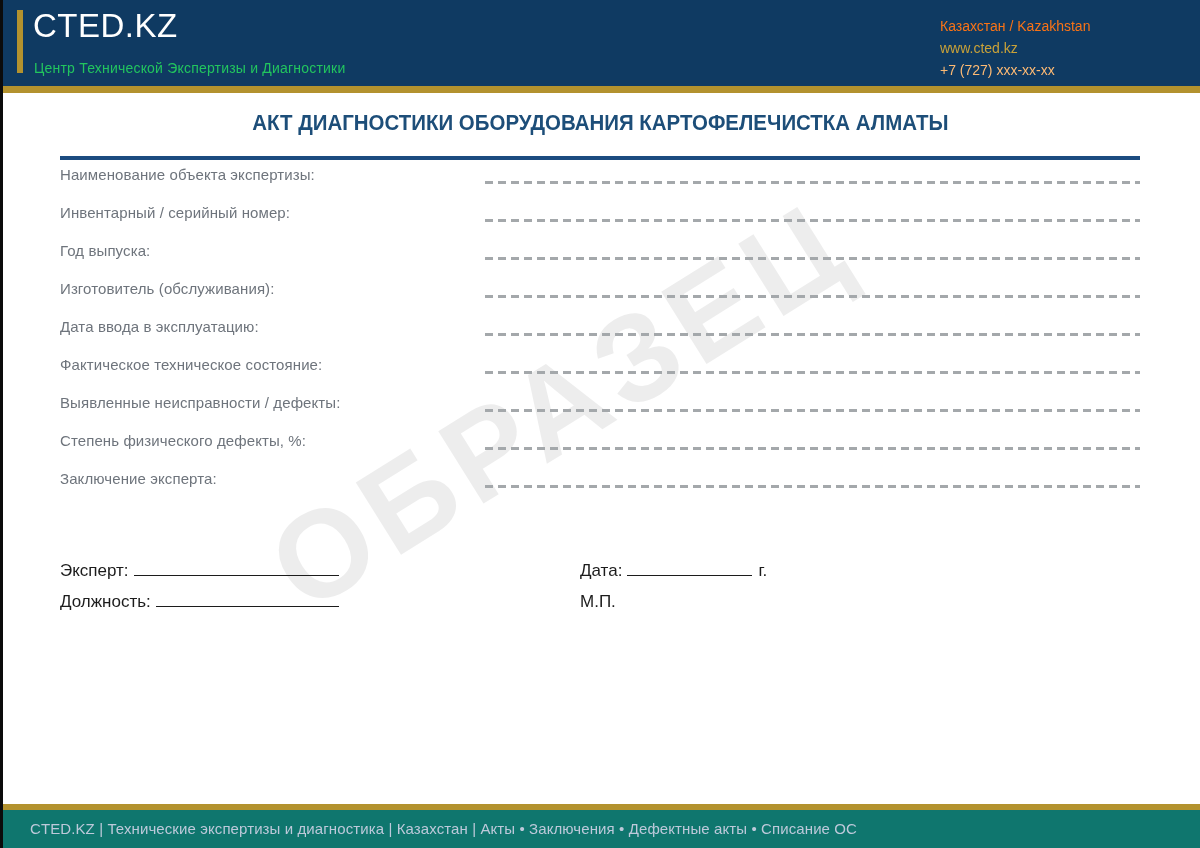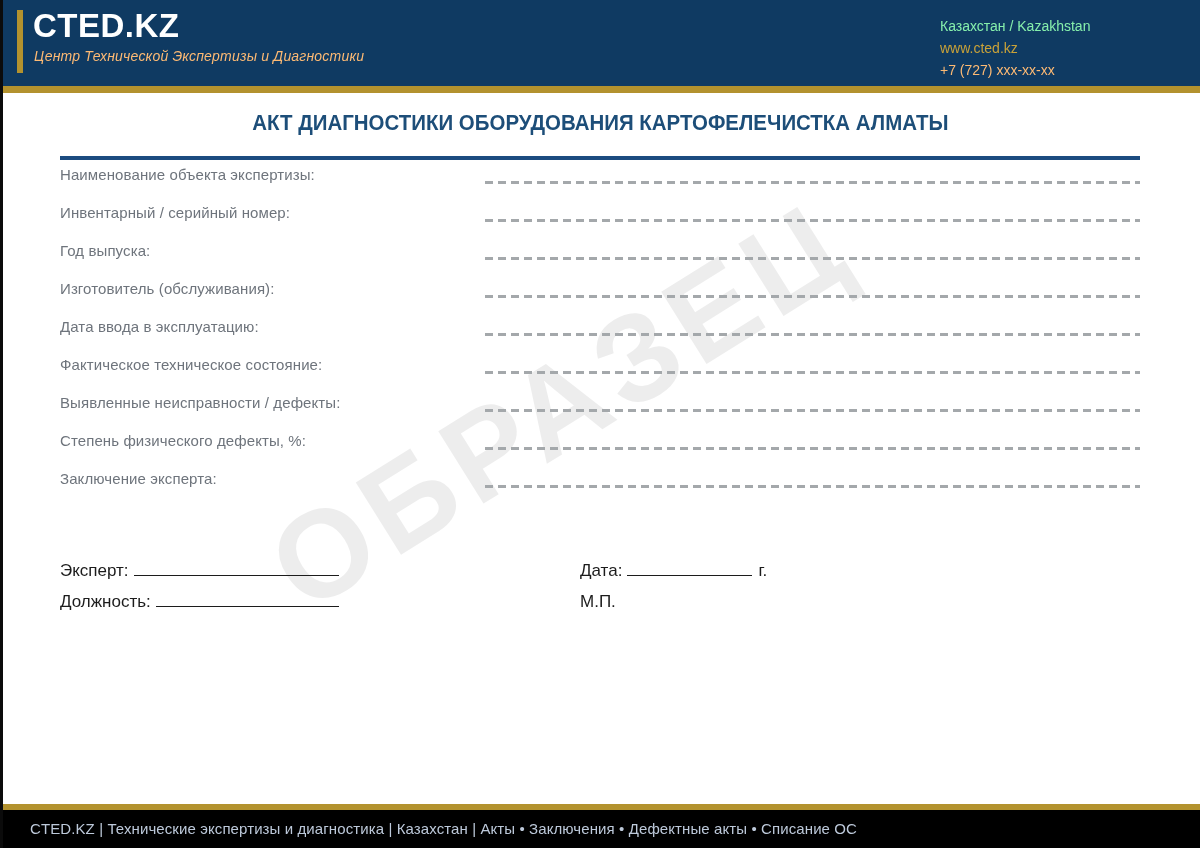--- a/index.html
+++ b/index.html
@@ -11,24 +11,24 @@
   }
   .edge-left { position:absolute; left:0; top:0; width:3px; height:100%; background:#0b0b0b; z-index:50; }
 
   
   .header {
     position:absolute; left:0; top:0; width:1200px; height:93px;
     background:#0f3a62; border-bottom:0;
   }
   .header-goldline { position:absolute; left:0; top:86px; width:1200px; height:7px; background:#b3922e; }
   .accent-bar { position:absolute; left:17px; top:10px; width:6px; height:63px; background:#b3922e; }
-  .logo { position:absolute; left:33px; top:6px; font-size:33px; font-weight:700; color:#ffffff; letter-spacing:0.5px; line-height:40px; }
-  .subtitle { position:absolute; left:34px; top:48px; font-size:14px; color:#fdba74; letter-spacing:0.2px;font-style:italic; }
+  .logo { position:absolute; left:33px; top:6px; font-size:33px; font-weight:400; color:#ffffff; letter-spacing:0.5px; line-height:40px; }
+  .subtitle { position:absolute; left:34px; top:60px; font-size:14px; color:#22c55e; letter-spacing:0.2px; }
   .contacts { position:absolute; left:940px; top:15px; font-size:14px; line-height:22px; }
-  .contacts .country { color:#86efac;text-align:center; }
+  .contacts .country { color:#f97316;text-align:center; }
   .contacts .website { color:#c9a238; cursor:pointer; }
   .contacts .phone { color:#fdba74; }
 
   
   .doc-title {
     position:absolute; left:0; top:107px; width:1200px;
     text-align:center; font-size:22px; font-weight:700; color:#1d4e79;
     line-height:32px; white-space:nowrap;
   }
   .doc-title .squeeze { display:inline-block; transform:scaleX(0.93); transform-origin:50% 50%; }
@@ -60,21 +60,21 @@
   .sig-line1 { position:absolute; top:0; white-space:nowrap; }
   .sig-line2 { position:absolute; top:31px; white-space:nowrap; }
   .uline { display:inline-block; border-bottom:1.5px solid #1c1c1c; height:15px; vertical-align:baseline; margin-left:5px; }
   .uline.expert { width:205px; }
   .uline.position { width:183px; }
   .uline.date { width:125px; margin-right:6px; }
 
   
   .footer {
     position:absolute; left:0; bottom:0; width:1200px; height:44px;
-    background:#000000; border-top:6px solid #b3922e;
+    background:#0f766e; border-top:6px solid #b3922e;
   }
   .footer-text {
     padding-left:30px; line-height:38px; font-size:15px; color:#bdc9da;
     white-space:nowrap; letter-spacing:0.1px;
   }
 </style>
 </head>
 <body>
 
 <div class="page">

